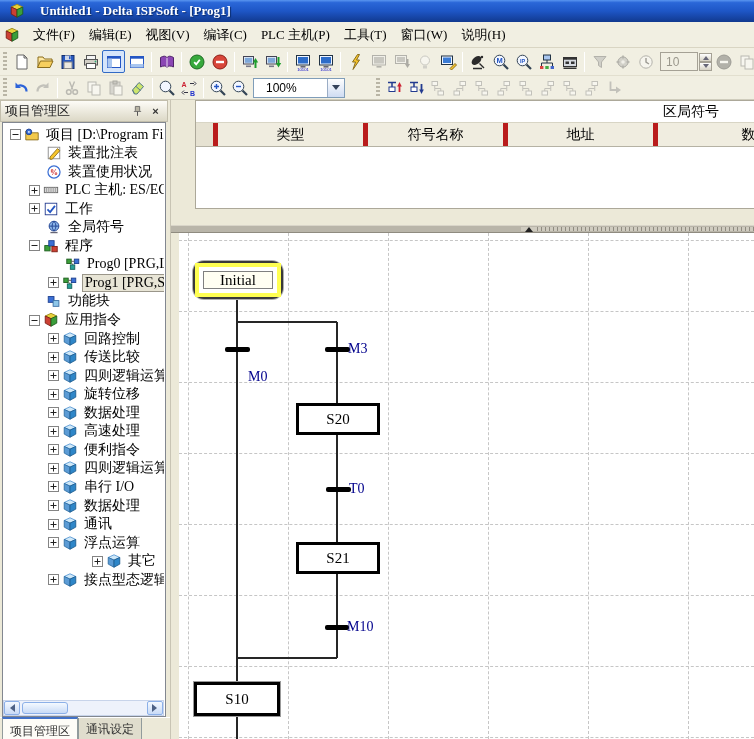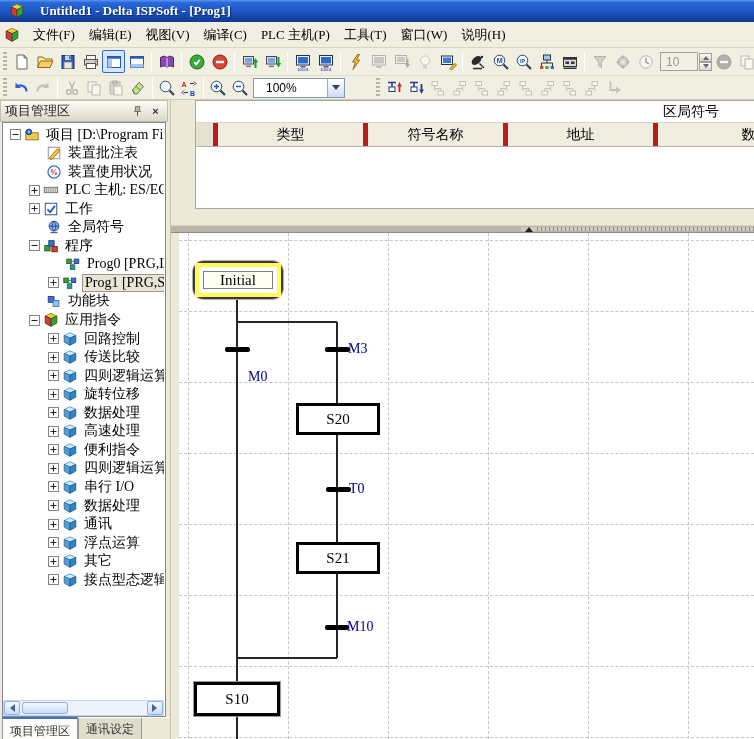--- a/index.html
+++ b/index.html
@@ -842,21 +842,21 @@
             </span>
             <span class="tree-ico">
               <svg width="16" height="16" viewBox="0 0 18 18">
                 <path d="M9 2l6.5 3L9 8 2.5 5z" fill="#cfe8f8" stroke="#5b9bd5"></path>
                 <path d="M2.5 5v7.5L9 16V8z" fill="#5b9bd5" stroke="#2e6da4"></path>
                 <path d="M15.5 5v7.5L9 16V8z" fill="#2e86c8" stroke="#1d5c8f"></path>
               </svg>
             </span>
             <span class="tree-lbl">浮点运算</span>
           </div>
-          <div class="tree-row" style="top: 427.65px; padding-left: 44px;">
+          <div class="tree-row" style="top: 427.65px; padding-left: 44px; margin-left: 44px;">
             <span class="tree-exp">
               <svg width="11" height="11" viewBox="0 0 11 11">
                 <rect x="0.5" y="0.5" width="10" height="10" fill="#fff" stroke="#848484"></rect>
                 <path d="M2.5 5.5h6M5.5 2.5v6" stroke="#222"></path>
               </svg>
             </span>
             <span class="tree-ico">
               <svg width="16" height="16" viewBox="0 0 18 18">
                 <path d="M9 2l6.5 3L9 8 2.5 5z" fill="#cfe8f8" stroke="#5b9bd5"></path>
                 <path d="M2.5 5v7.5L9 16V8z" fill="#5b9bd5" stroke="#2e6da4"></path>

